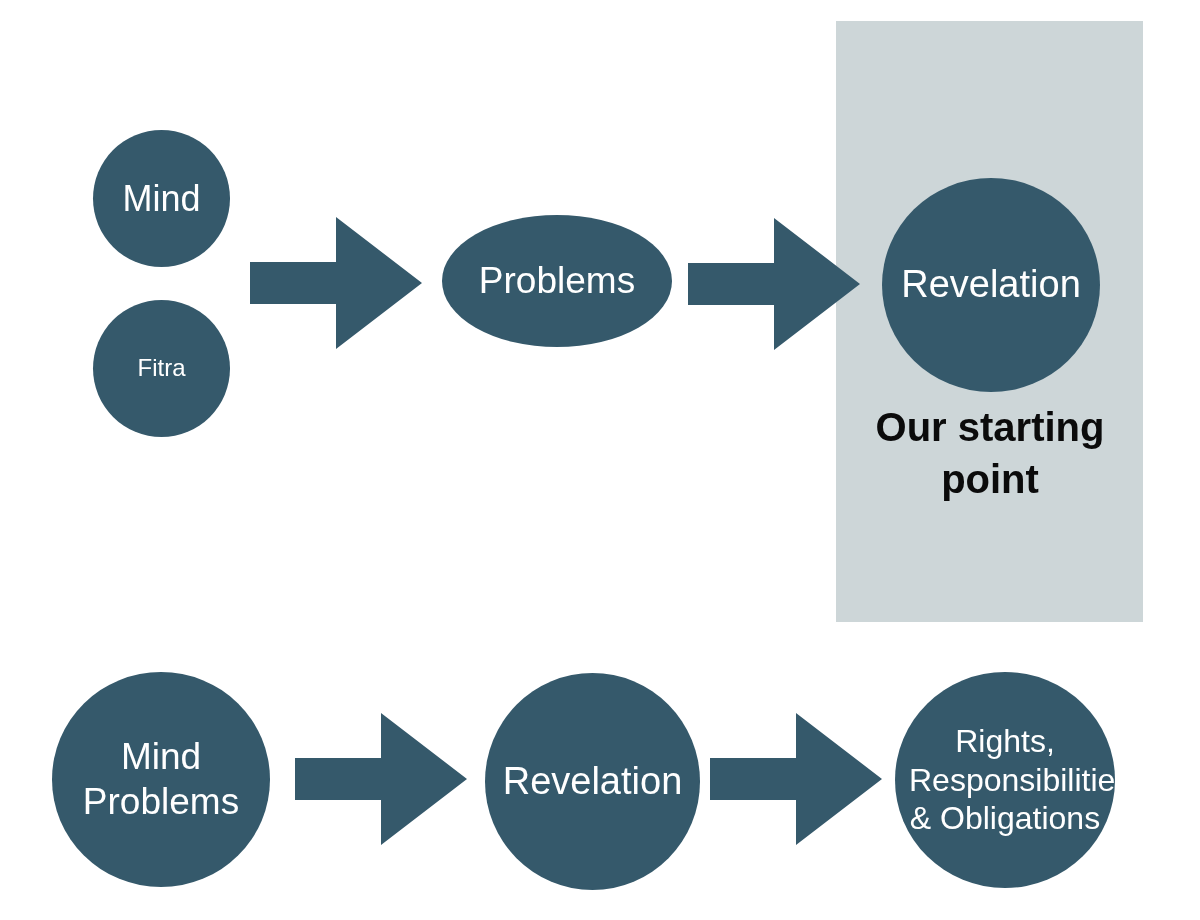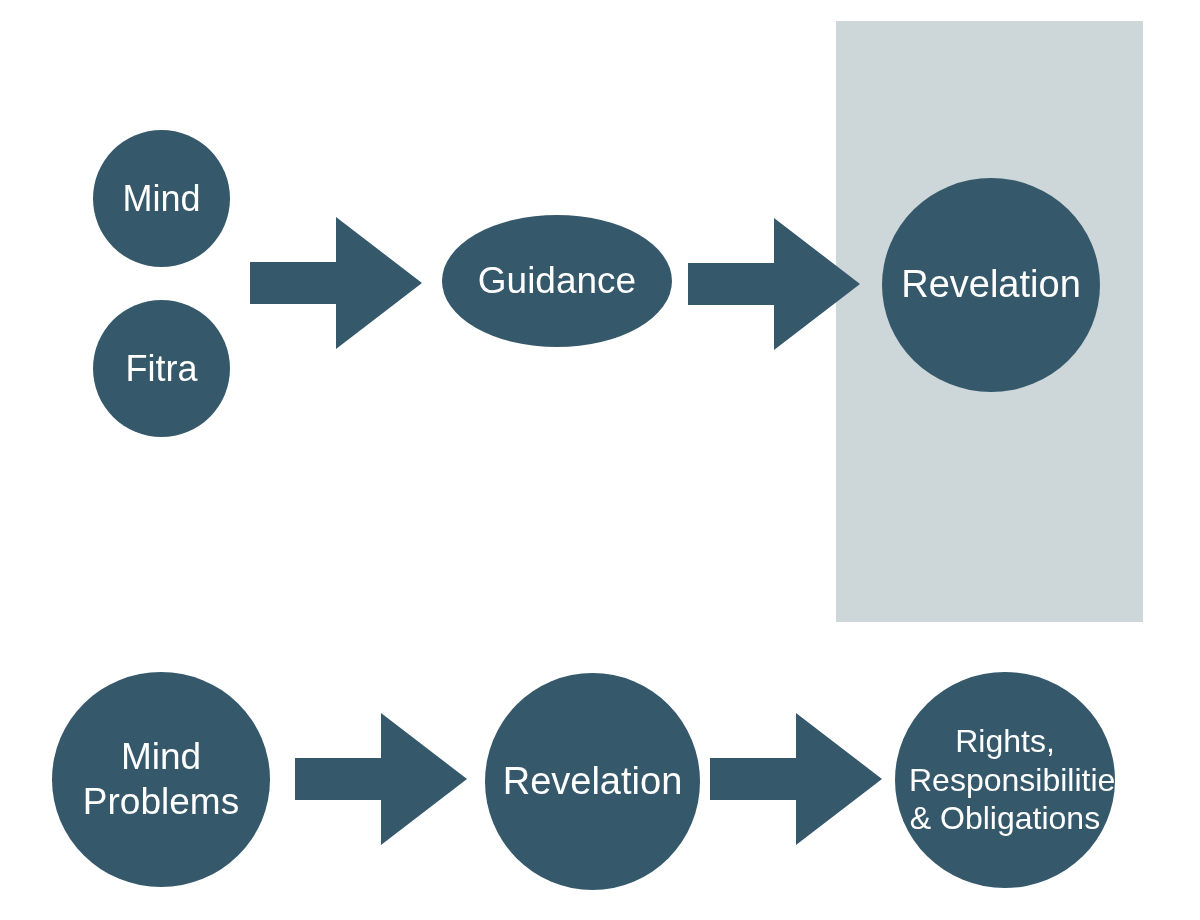--- a/index.html
+++ b/index.html
@@ -34,21 +34,21 @@
     color: var(--node-text, #ffffff);
     line-height: 1.2;
   }
   .node .node-label {
     display: block;
     width: 100%;
     padding: 0 8px;
     box-sizing: border-box;
   }
   .node-mind        { left: 93px;  top: 130px; width: 137px; height: 137px; font-size: 36px; }
-  .node-fitra       { left: 93px;  top: 300px; width: 137px; height: 137px; font-size: 36px; }
+  .node-fitra       { left: 93px;  top: 300px; width: 137px; height: 137px; font-size: 24px; }
   .node-guidance    { left: 442px; top: 215px; width: 230px; height: 132px; font-size: 37px; }
   .node-revelation-top    { left: 882px; top: 178px; width: 218px; height: 214px; font-size: 38px; }
   .node-human-problems    { left: 52px;  top: 672px; width: 218px; height: 215px; font-size: 37px; }
   .node-revelation-bottom { left: 485px; top: 673px; width: 215px; height: 217px; font-size: 38px; }
   .node-rights            { left: 895px; top: 672px; width: 220px; height: 216px; font-size: 32px; }
   .node-rights .node-label { padding: 0 14px; }
 
   .arrow {
     position: absolute;
     width: 172px;
@@ -85,31 +85,32 @@
 
   <div class="node node-fitra">
     <span class="node-label">Fitra</span>
   </div>
 
   <svg class="arrow arrow-1" viewBox="0 0 172 132" preserveAspectRatio="none">
     <polygon points="0,45 86,45 86,0 172,66 86,132 86,87 0,87" fill="currentColor"></polygon>
   </svg>
 
   <div class="node node-guidance">
-    <span class="node-label">Guidance</span>
+    <span class="node-label">Problems</span>
   </div>
 
   <svg class="arrow arrow-2" viewBox="0 0 172 132" preserveAspectRatio="none">
     <polygon points="0,45 86,45 86,0 172,66 86,132 86,87 0,87" fill="currentColor"></polygon>
   </svg>
 
   <div class="node node-revelation-top">
     <span class="node-label">Revelation</span>
   </div>
 
+  <div class="caption">Our starting point</div>
 
   <div class="node node-human-problems">
     <span class="node-label">Mind Problems</span>
   </div>
 
   <svg class="arrow arrow-3" viewBox="0 0 172 132" preserveAspectRatio="none">
     <polygon points="0,45 86,45 86,0 172,66 86,132 86,87 0,87" fill="currentColor"></polygon>
   </svg>
 
   <div class="node node-revelation-bottom">

